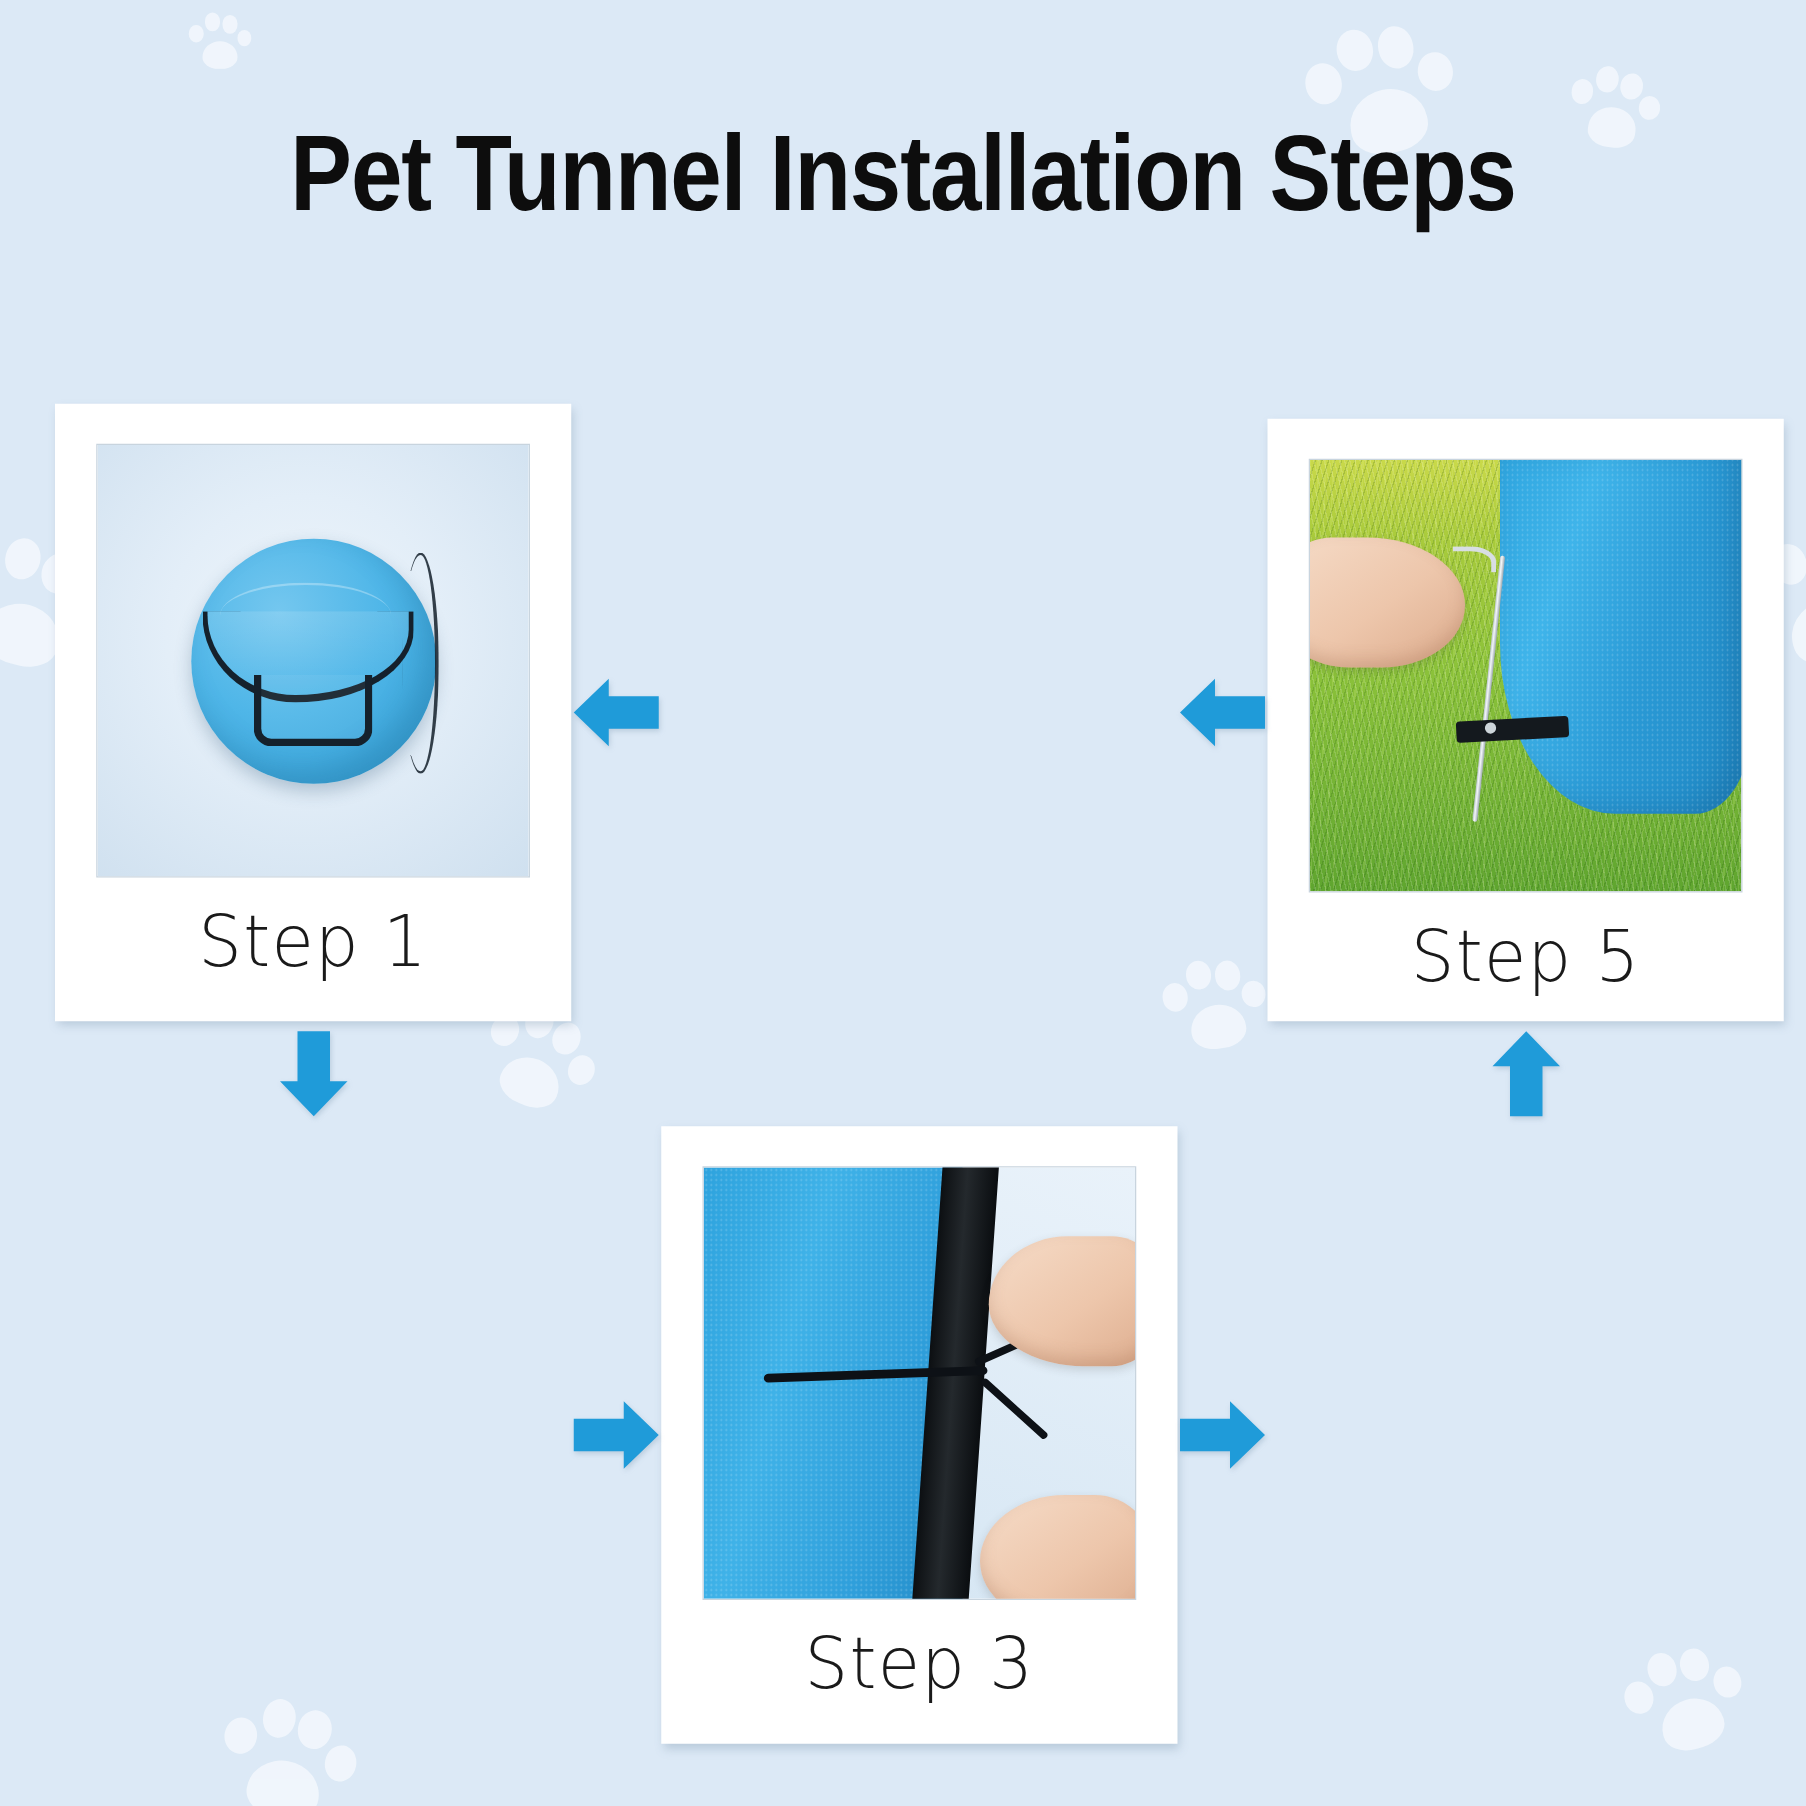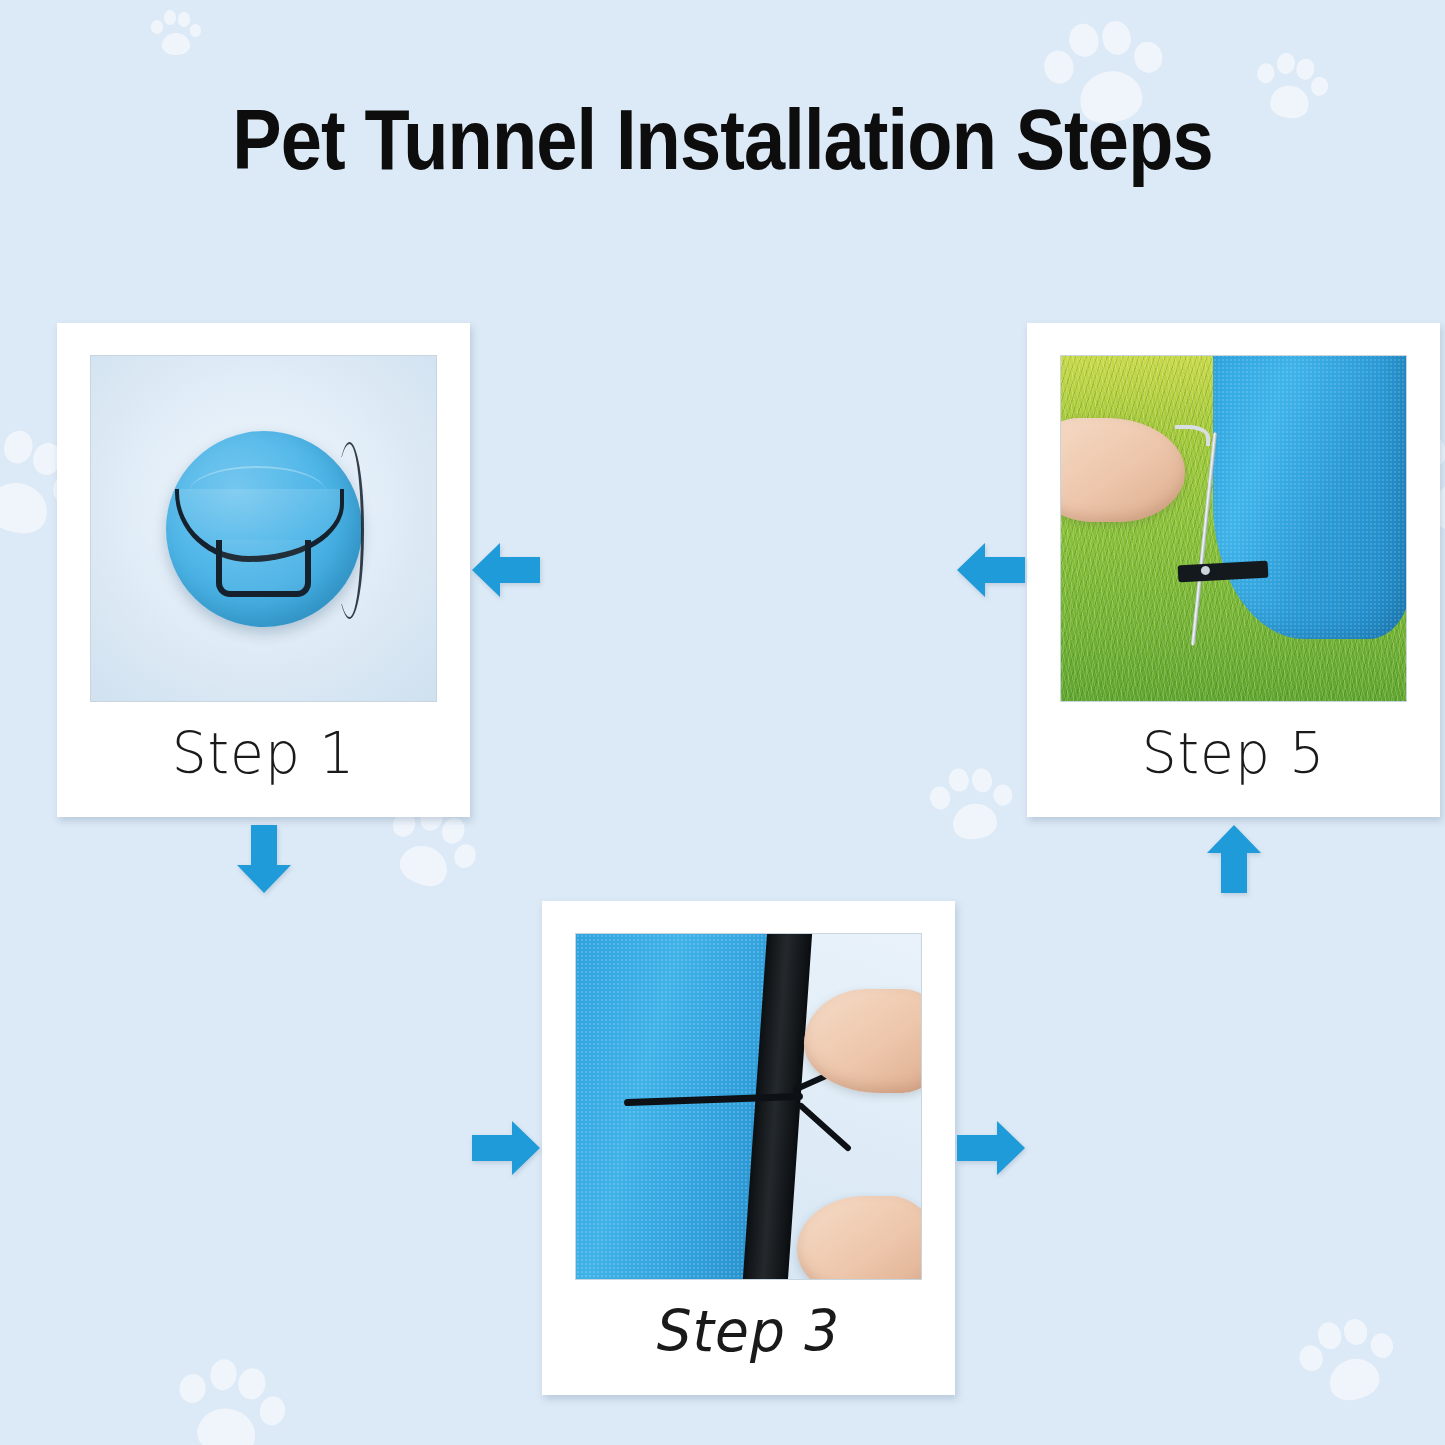--- a/index.html
+++ b/index.html
@@ -60,43 +60,43 @@
     letter-spacing: -1px;
     color: #0d0d0d;
     transform: scaleX(0.86);
     transform-origin: 50% 50%;
     white-space: nowrap;
   }
 
   
   .grid {
     position: absolute;
-    left: 57px;
+    left: 44px;
     top: 323px;
     width: 1331px;
     height: 1072px;
     display: grid;
     grid-template-columns: 413px 1fr 413px 1fr 413px;
     grid-template-rows: 494px 1fr 494px;
   }
 
   .card {
     background: #ffffff;
     box-shadow: 2px 4px 7px rgba(120,145,170,.35);
     display: flex;
     flex-direction: column;
     align-items: center;
     padding: 32px 33px 0 33px;
     box-sizing: border-box;
   }
   .card.r1c1 { grid-column: 1; grid-row: 1; }
   .card.r1c2 { grid-column: 3; grid-row: 1; }
-  .card.r1c3 { grid-column: 5; grid-row: 1; }
+  .card.r1c3 { grid-column: 5; grid-row: 1; margin-top: 12px; }
   .card.r2c1 { grid-column: 1; grid-row: 3; }
-  .card.r2c2 { grid-column: 3; grid-row: 3; font-style: italic; }
+  .card.r2c2 { grid-column: 3; grid-row: 3; }
   .card.r2c3 { grid-column: 5; grid-row: 3; }
 
   .photo {
     width: 347px;
     height: 347px;
     position: relative;
     overflow: hidden;
     border: 1px solid #c8d4de;
     box-sizing: border-box;
     flex: none;

